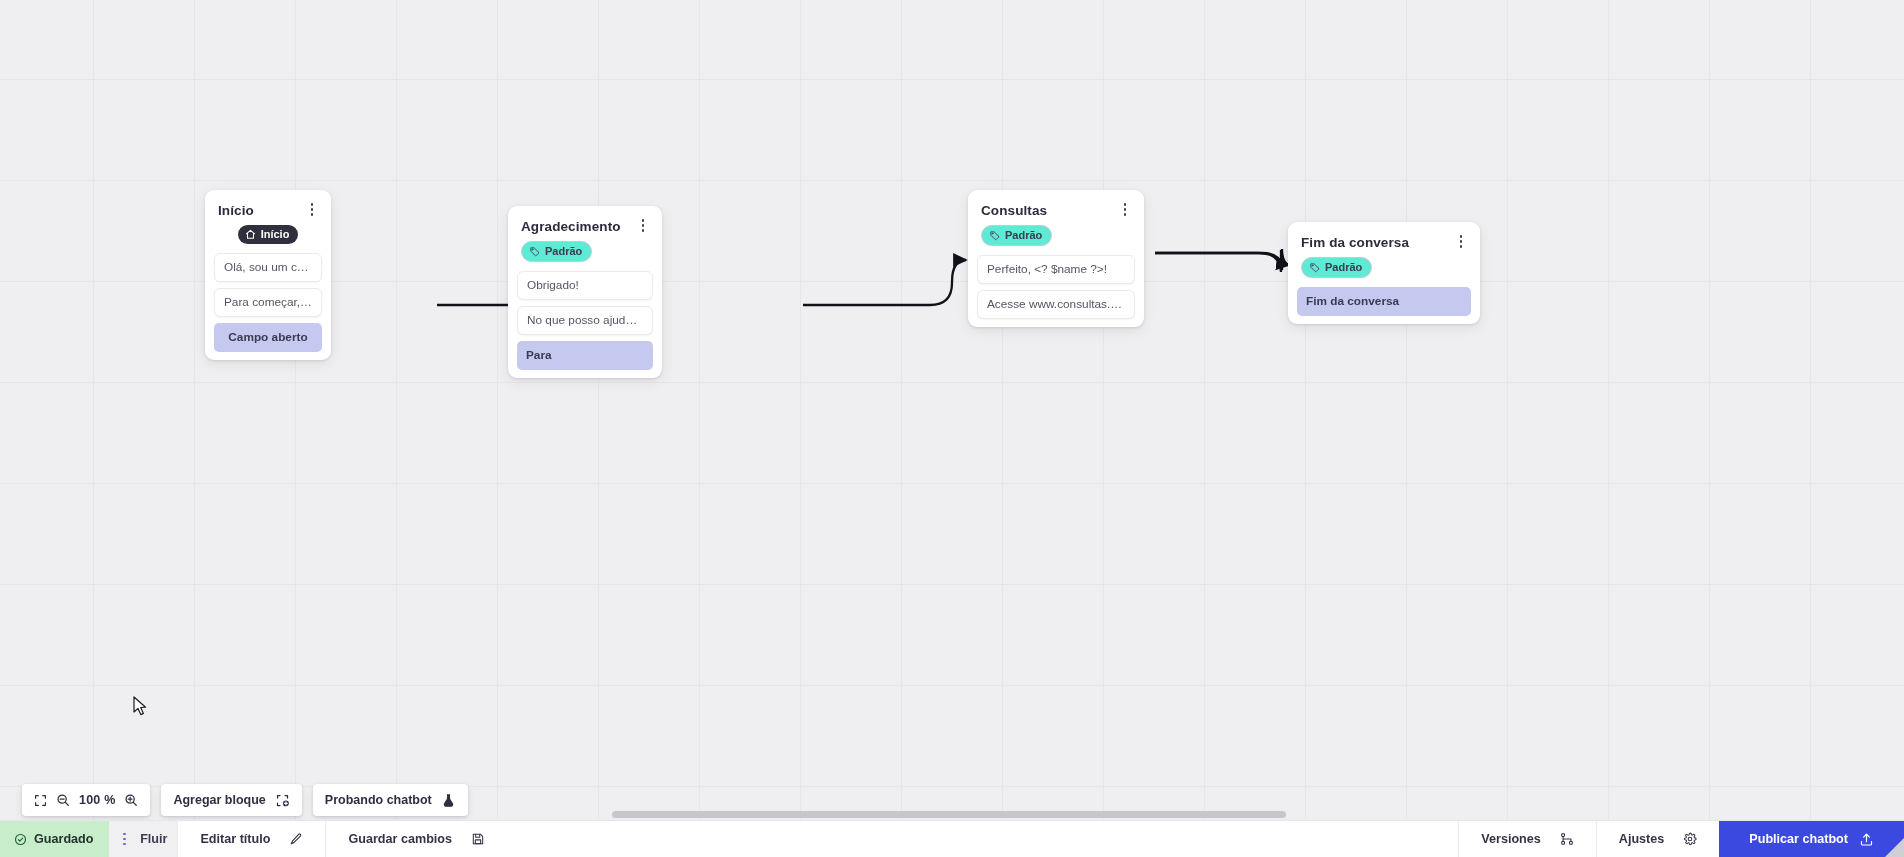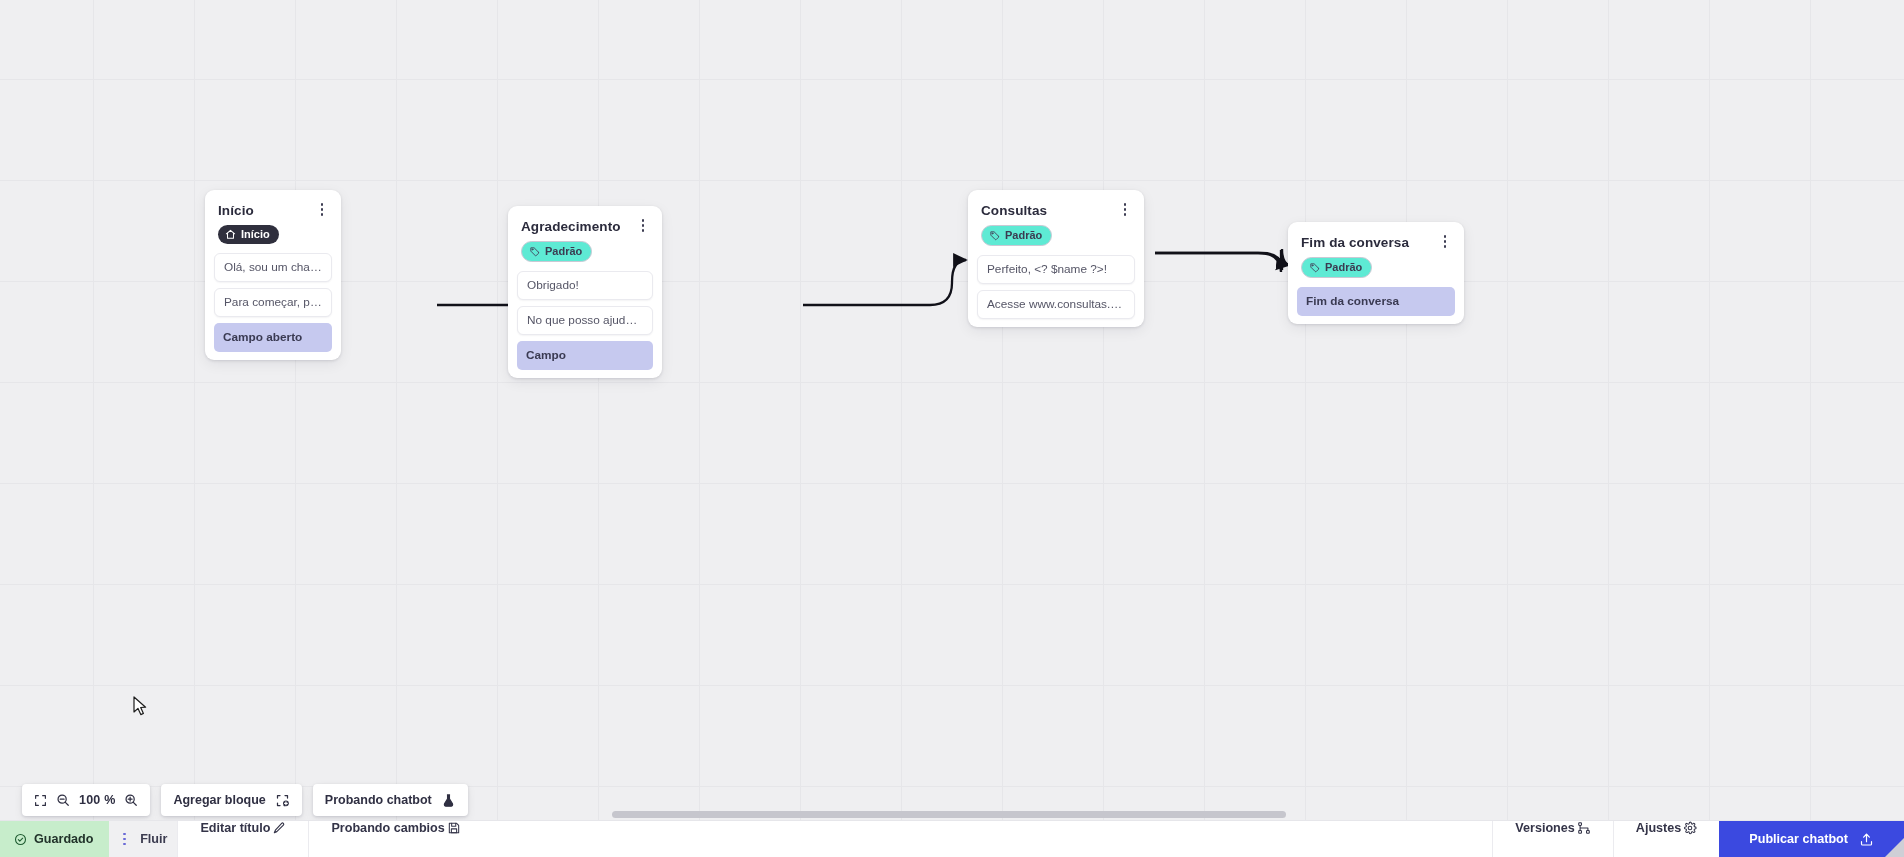--- a/index.html
+++ b/index.html
@@ -130,21 +130,21 @@
   }
   .tab-fluir {
     background: #f0f0f2;
     display: flex; align-items: center; gap: 14px;
     padding: 0 10px 0 14px; font-weight: 600; color: #3c3c50;
     cursor: pointer; position: relative;
   }
   .tab-fluir .kebab2 { display:flex; flex-direction:column; gap:2.4px; }
   .tab-fluir .kebab2 i { width:2.7px;height:2.7px;border-radius:50%;background:#6a6ad6;display:block;}
   .sb-item {
-    display: flex; gap: 2px;
+    display: flex; align-items: center; gap: 19px;
     padding: 0 22px; font-weight: 600; color: #343448; cursor: pointer;
     border-left: 1px solid #ebebef;
   }
   .sb-spacer { flex: 1 1 auto; }
   .publish {
     background: #3b49e0; color: #ffffff; font-weight: 700;
     display: flex; align-items: center; gap: 11px;
     padding: 0 30px; cursor: pointer;
   }
   .corner-fold {
@@ -170,21 +170,21 @@
     </defs>
 
     <path d="M 437,305 L 613,305" stroke="#111119" stroke-width="2.3" fill="none" marker-end="url(#arw)"></path>
 
     <path d="M 803,305 L 930,305 Q 952,305 952,283 L 952,282 Q 952,260 966,260" stroke="#111119" stroke-width="2.3" fill="none" marker-end="url(#arw)"></path>
 
     <path d="M 1155,253 L 1262,253 Q 1282,253 1282,270 L 1282,249 Q 1282,263 1290,266" stroke="#111119" stroke-width="2.3" fill="none"></path>
     <path d="M 1155,253 L 1258,253 Q 1281,253 1281,272 L 1281,250 Q 1281,264 1289,265" stroke="#111119" stroke-width="2.3" fill="none" marker-end="url(#arw)"></path>
   </svg>
 
-  <div class="node" style="left:205px; top:190px; width:136px;">
+  <div class="node" style="left:205px; top:190px; width:126px;text-align:center;">
     <div class="node-head">
       <div class="node-title">Início</div>
       <div class="kebab">
           <i></i>
           <i></i>
           <i></i>
         </div>
     </div>
     <div class="badge-row">
       <span class="badge start">
@@ -216,21 +216,21 @@
         <svg width="11" height="11" viewBox="0 0 24 24" fill="none" stroke="#44445c" stroke-width="2" stroke-linecap="round" stroke-linejoin="round">
             <path d="M20.6 13.4 11.2 4H4v7.2l9.4 9.4a1.8 1.8 0 0 0 2.6 0l4.6-4.6a1.8 1.8 0 0 0 0-2.6z"></path>
             <circle cx="7.6" cy="7.6" r="1.1"></circle>
           </svg>
         <span>Padrão</span>
       </span>
     </div>
     <div class="node-body">
       <div class="msg">Obrigado!</div>
       <div class="msg">No que posso ajudar, &lt;? $name ...</div>
-      <div class="action">Campo</div>
+      <div class="action">Para</div>
     </div>
   </div>
 
   <div class="node" style="left:968px; top:190px; width:176px;">
     <div class="node-head">
       <div class="node-title">Consultas</div>
       <div class="kebab">
           <i></i>
           <i></i>
           <i></i>
@@ -244,21 +244,21 @@
           </svg>
         <span>Padrão</span>
       </span>
     </div>
     <div class="node-body">
       <div class="msg">Perfeito, &lt;? $name ?&gt;!</div>
       <div class="msg">Acesse www.consultas.com par...</div>
     </div>
   </div>
 
-  <div class="node" style="left:1288px; top:222px; width:176px;">
+  <div class="node" style="left:1288px; top:222px; width:192px;">
     <div class="node-head">
       <div class="node-title">Fim da conversa</div>
       <div class="kebab">
           <i></i>
           <i></i>
           <i></i>
         </div>
     </div>
     <div class="badge-row">
       <span class="badge default">
@@ -349,21 +349,21 @@
   </div>
 
   <div class="sb-item">
     <span>Editar título</span>
     <svg width="14" height="14" viewBox="0 0 24 24" fill="none" stroke="#343448" stroke-width="1.9" stroke-linecap="round" stroke-linejoin="round">
         <path d="M16.5 3.9a2.1 2.1 0 0 1 3 3L8.2 18.2 4 20l1.8-4.2z"></path>
       </svg>
   </div>
 
   <div class="sb-item">
-    <span>Probando cambios</span>
+    <span>Guardar cambios</span>
     <svg width="14" height="14" viewBox="0 0 24 24" fill="none" stroke="#343448" stroke-width="1.8" stroke-linecap="round" stroke-linejoin="round">
         <path d="M4 4h12.5L20 7.5V20H4z"></path>
         <path d="M8 4v5h7V4"></path>
         <path d="M7.5 13.5h9v6.5h-9z"></path>
       </svg>
   </div>
 
   <div class="sb-spacer"></div>
 
   <div class="sb-item">

